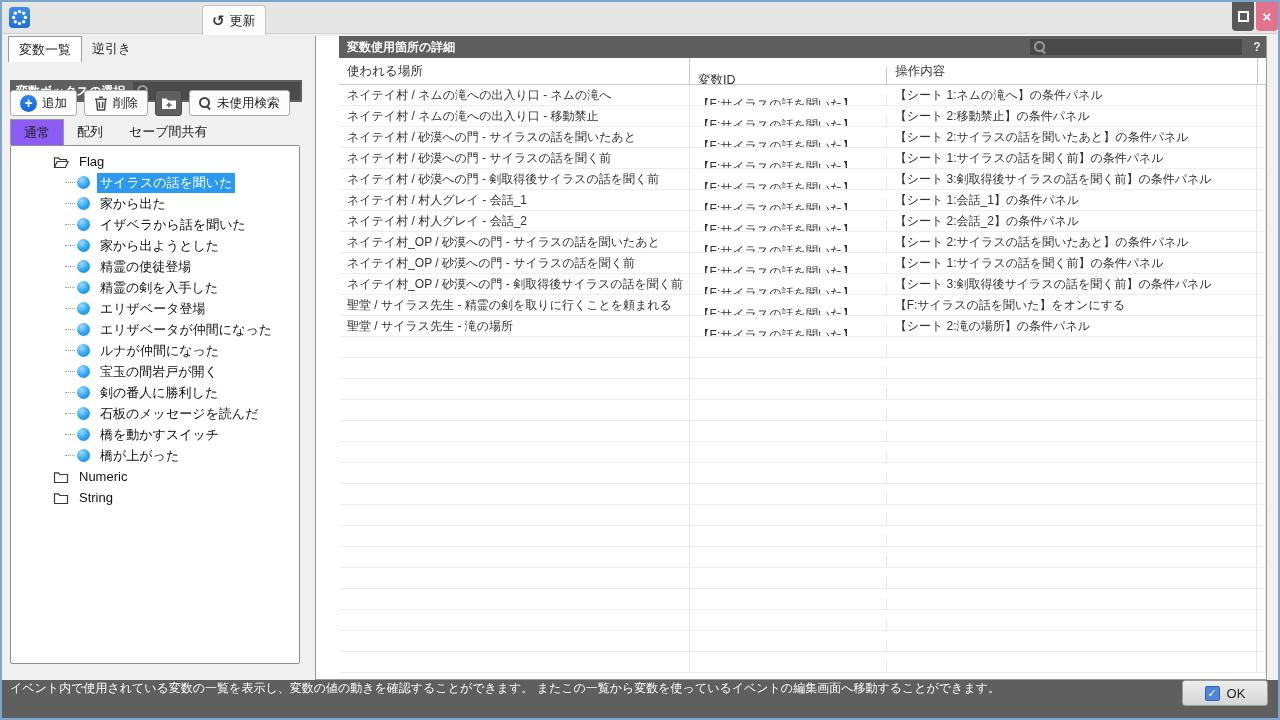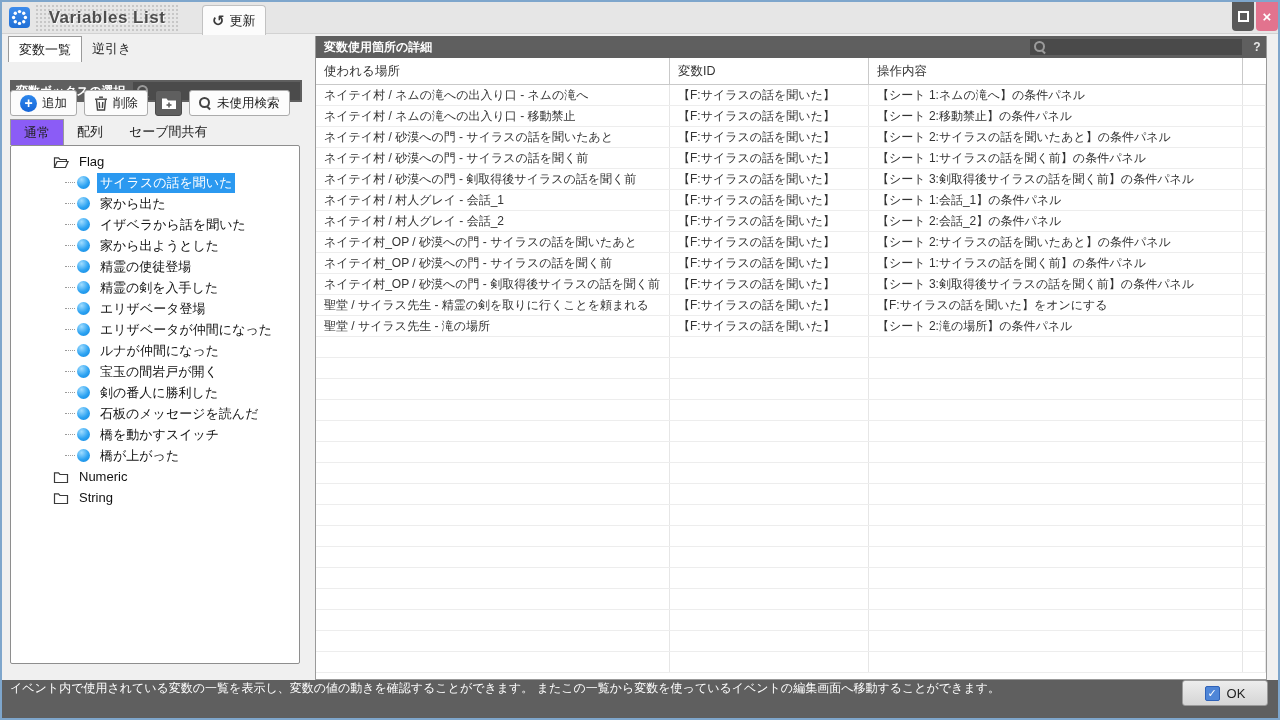--- a/index.html
+++ b/index.html
@@ -68,31 +68,31 @@
   .tree-row.flag-row { padding-left:54px; }
   .tree-connector { width:10px; height:1px; border-top:1px dotted #9a9a9a; margin-right:2px; flex:none; }
   .flag-sphere { width:13px; height:13px; border-radius:50%; flex:none; margin-right:7px;
     background:radial-gradient(circle at 35% 28%, #9fdcff, #2da3f2 55%, #0d84dd); }
   .tree-ficon { width:16px; height:14px; flex:none; margin-right:7px; }
   .tree-label { padding:1px 3px; white-space:nowrap; }
   .tree-row.selected .tree-label { background:#2b99f0; color:#fff; }
 
   
   .right-panel { position:absolute; left:313px; top:34px; width:952px; height:644px;
-    background:#fff; border:1px solid #9a9a9a; border-top:none; }
+    background:#fff; border:1px solid #9a9a9a; border-top:none;padding-left:23px; }
   .rp-header { height:22px; background:#5f5f5f; display:flex; align-items:center;
     padding-left:8px; }
   .rp-title { font-size:12px; font-weight:bold; color:#fff; flex:1; }
   .rp-search { width:212px; height:16px; background:#4a4a4a; display:flex;
     align-items:center; padding-left:4px; margin-right:6px; }
   .rp-help { width:18px; text-align:center; color:#e8e8e8; font-size:12px; font-weight:bold; }
   .thead { display:flex; height:27px; background:#fff; border-bottom:1px solid #c9c9c9; }
   .th { padding-left:8px; line-height:27px; font-size:12.5px; color:#333;
     border-right:1px solid #c9c9c9; overflow:hidden; white-space:nowrap; }
-  .col0 { width:354px; } .col1 { width:199px; } .col2 { width:374px; }
+  .col0 { width:354px; } .col1 { width:199px;margin-top:9px; } .col2 { width:374px; }
   .col3 { flex:1; border-right:none; }
   .trow { display:flex; height:21px; border-bottom:1px solid #ededed; }
   .td { padding-left:8px; line-height:20px; font-size:12px; color:#333;
     border-right:1px solid #e6e6e6; overflow:hidden; white-space:nowrap; }
 
   
   .statusbar { position:absolute; left:0; right:0; top:678px; height:38px;
     background:#5f5f5f; display:flex; align-items:flex-start; padding:0 8px; }
   .status-text { flex:1; color:#fff; font-size:12px; }
   .ok-btn { width:86px; height:26px; background:linear-gradient(#ededed,#d5d5d5);
@@ -117,23 +117,20 @@
             <circle cx="12.7" cy="4.3" r="1.7"></circle>
           <circle cx="14.4" cy="8.5" r="1.7"></circle>
             <circle cx="12.7" cy="12.7" r="1.7"></circle>
           <circle cx="8.5" cy="14.4" r="1.7"></circle>
             <circle cx="4.3" cy="12.7" r="1.7"></circle>
           <circle cx="2.6" cy="8.5" r="1.7"></circle>
             <circle cx="4.3" cy="4.3" r="1.7"></circle>
         </g>
       </svg>
     </div>
-    <div class="title-strip">
-      <span class="title-text">Variables List</span>
-    </div>
     <div class="update-btn">
       <span class="refresh-glyph">↺</span>
       <span>更新</span>
     </div>
     <div class="win-btn win-max">
       <span class="sq"></span>
     </div>
     <div class="win-btn win-close">
       <span>×</span>
     </div>

